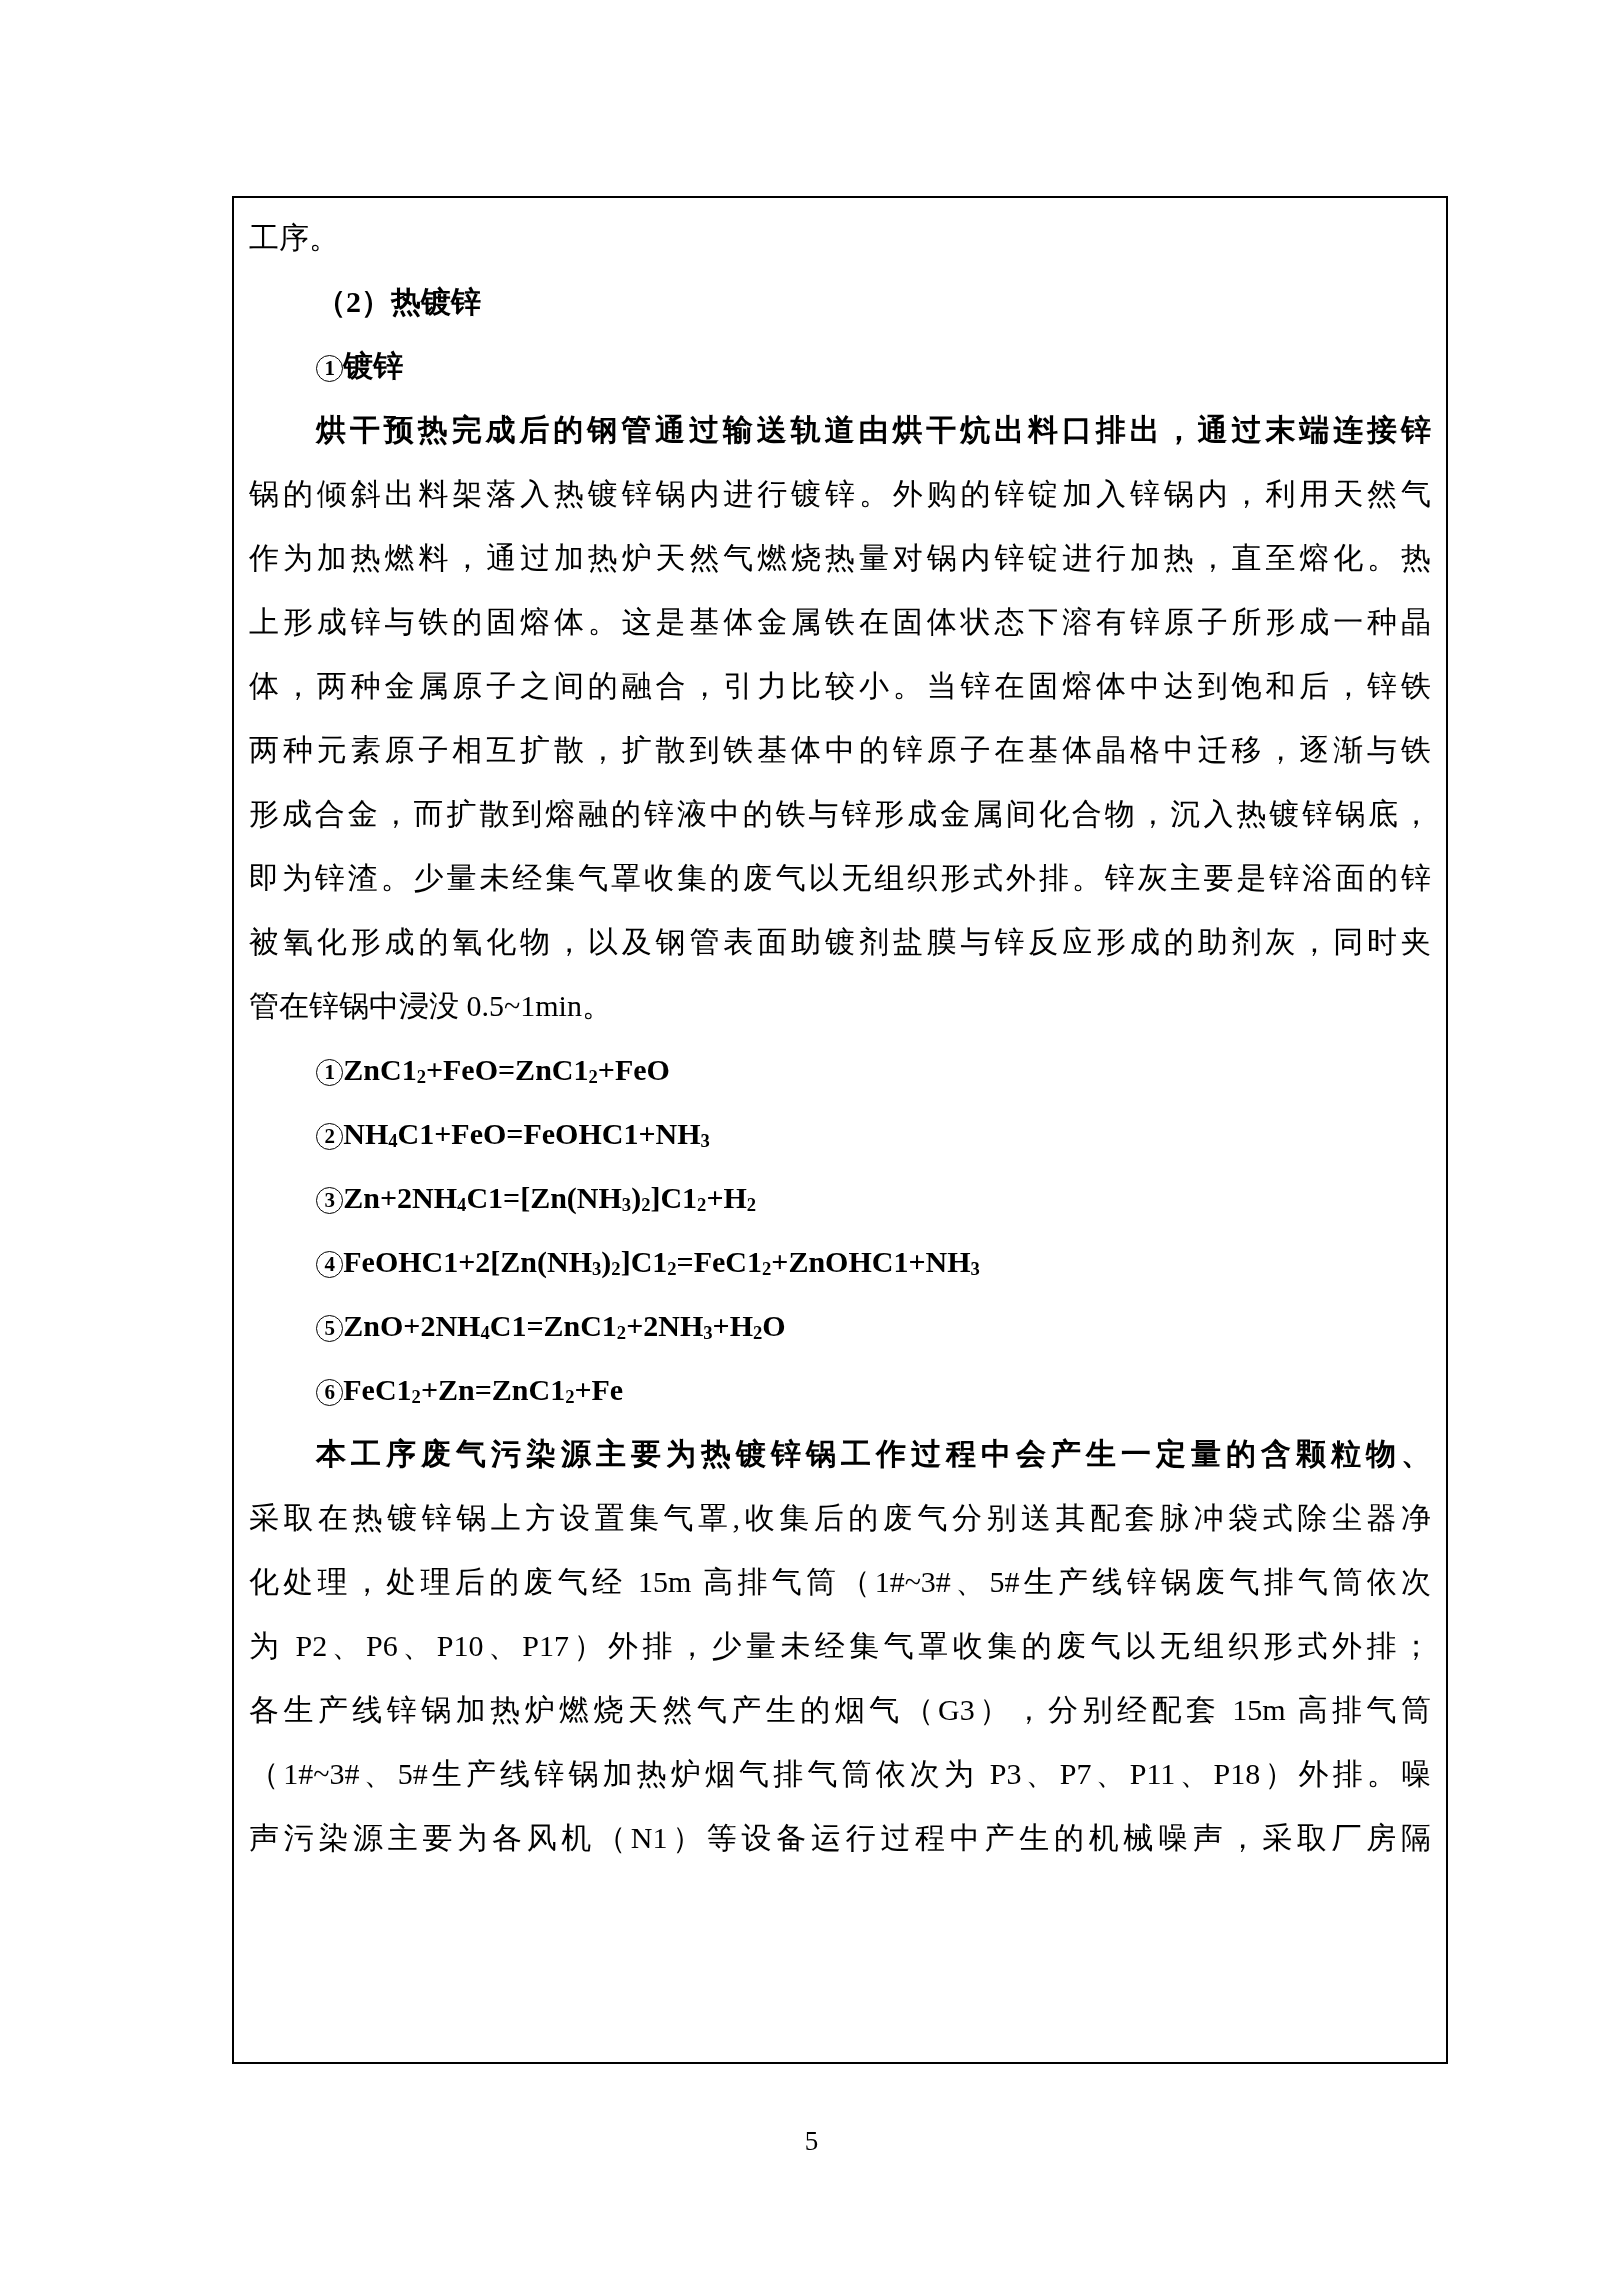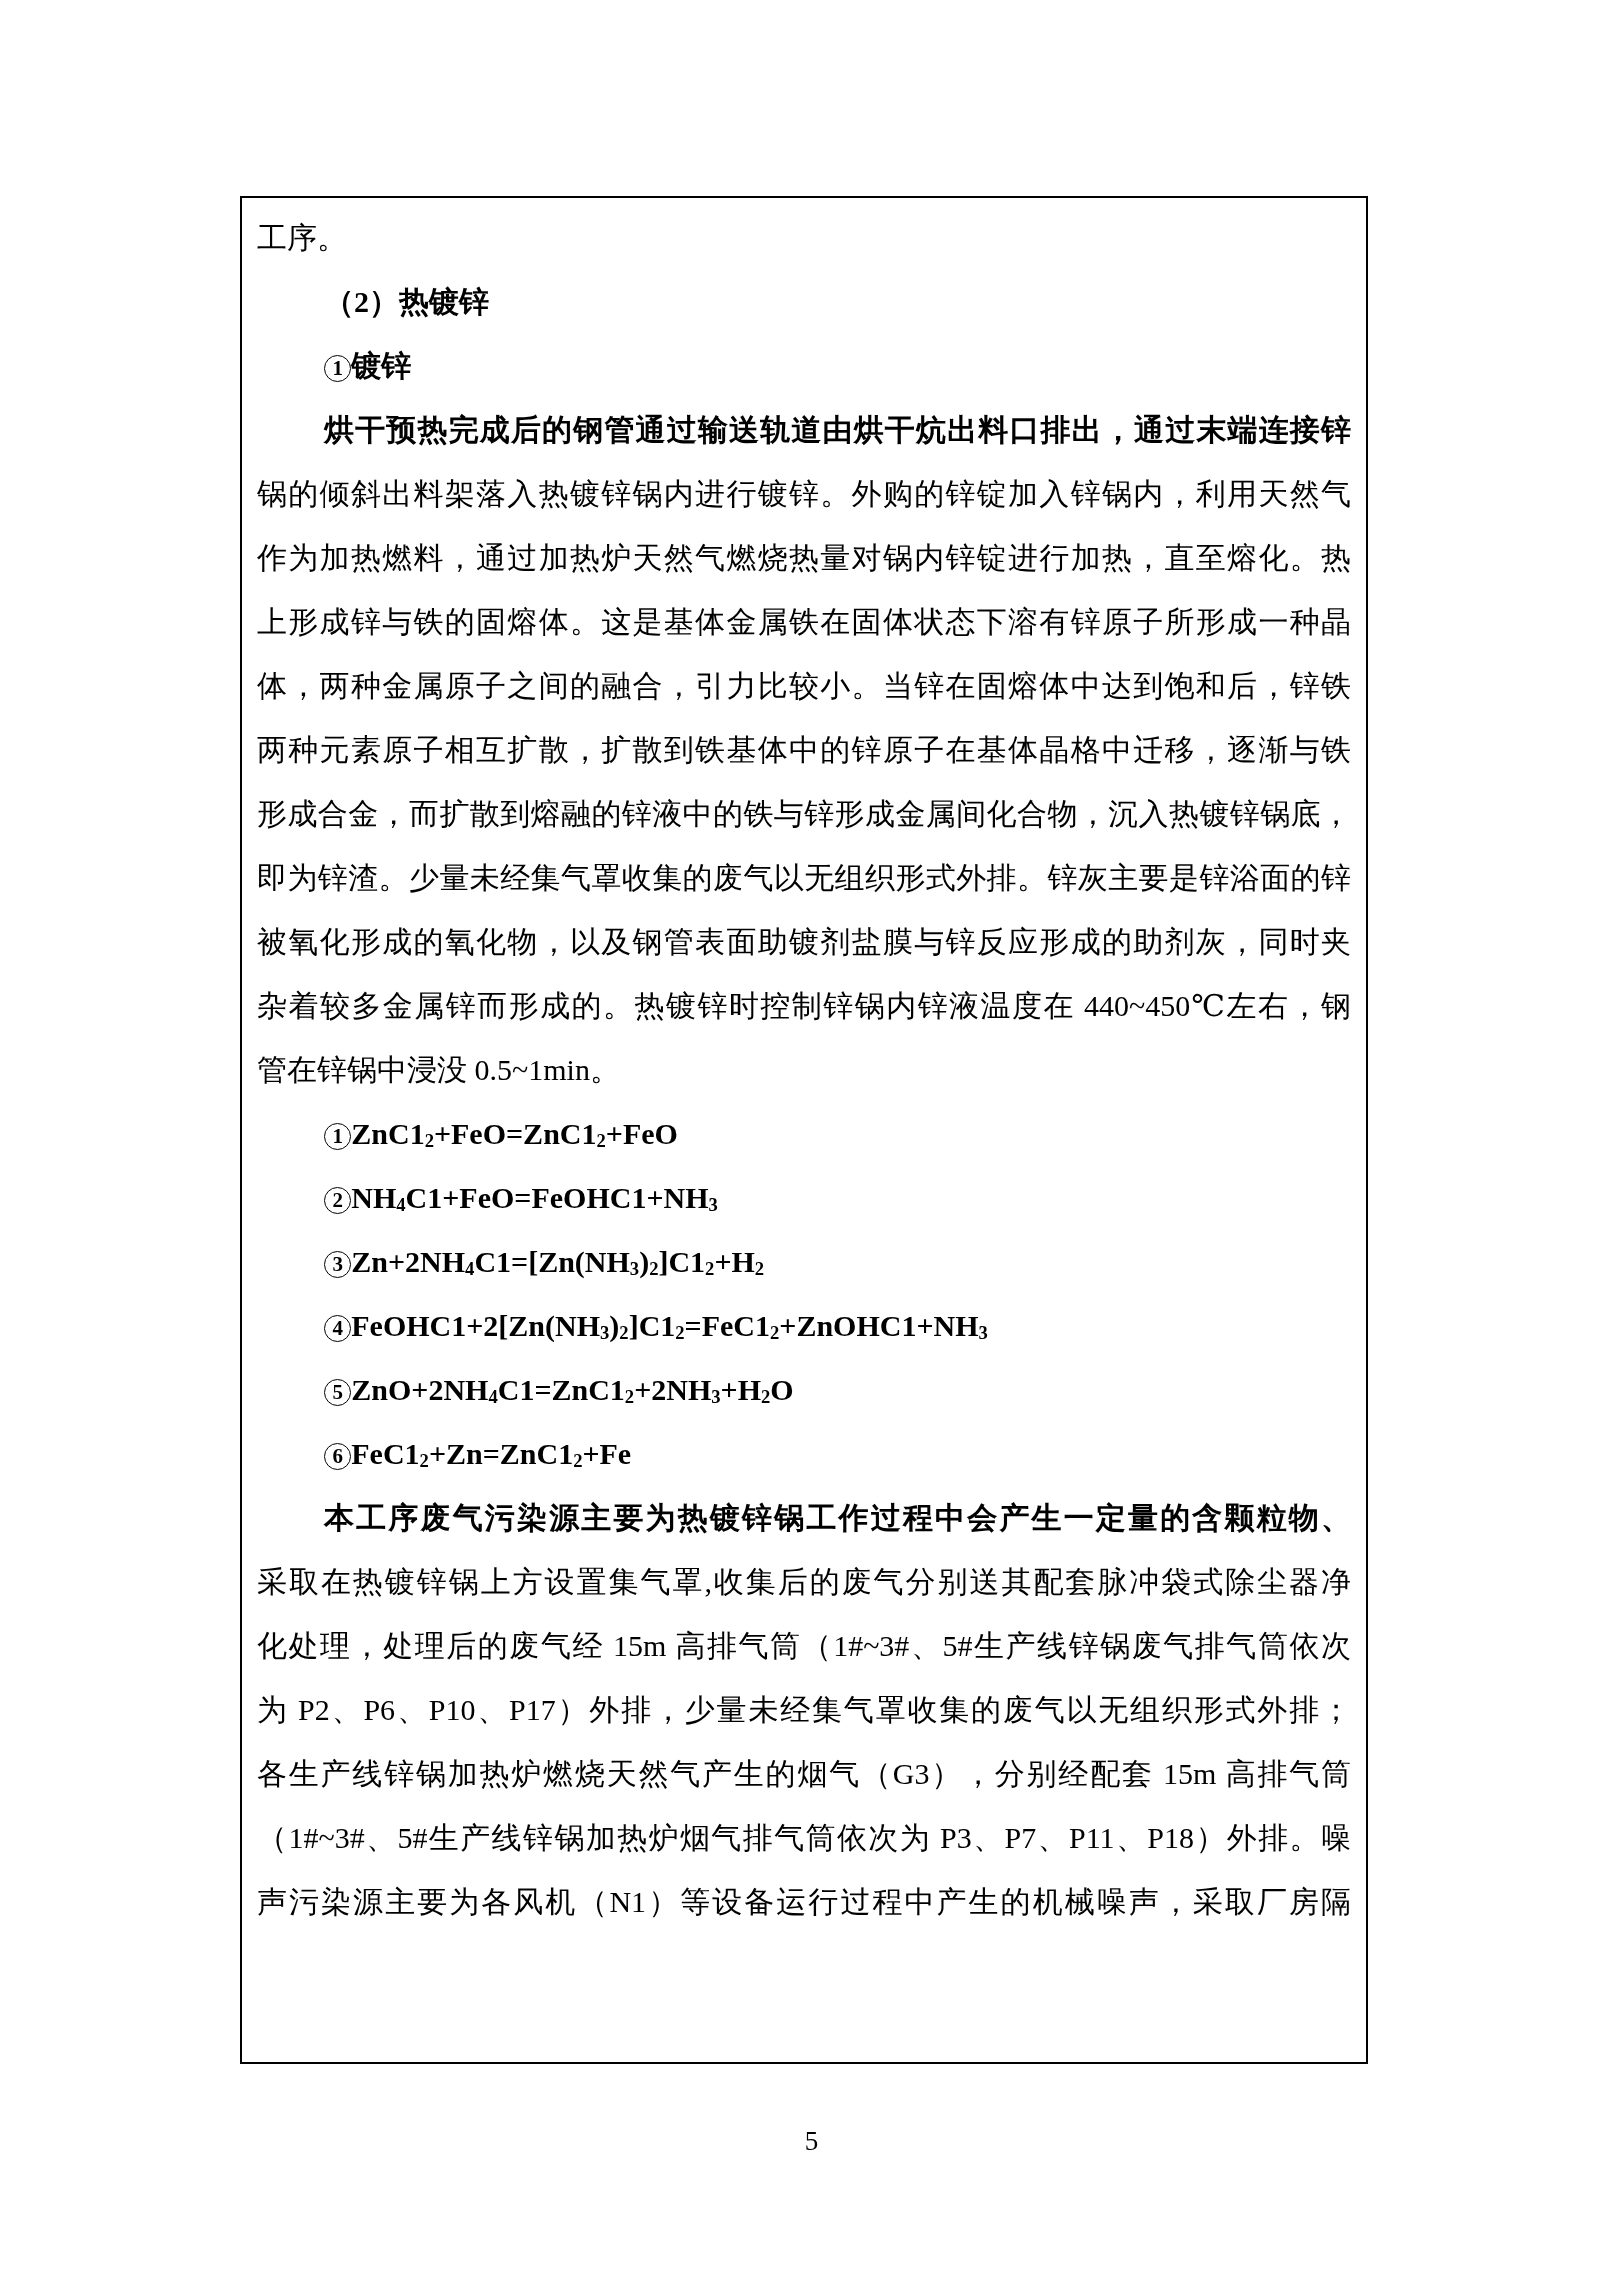--- a/index.html
+++ b/index.html
@@ -11,23 +11,23 @@
     position: relative;
     width: 1623px;
     height: 2295px;
     background: #ffffff;
     font-family: "Liberation Serif", "DejaVu Serif", serif;
     color: #000000;
     overflow: hidden;
   }
   .text-box {
     position: absolute;
-    left: 240px;
+    left: 232px;
     top: 196px;
-    width: 1128px;
+    width: 1216px;
     height: 1868px;
     border: 2.7px solid #000000;
     box-sizing: border-box;
     padding: 8.2px 15px 0 15px;
     overflow: hidden;
   }
   .line {
     font-size: 30px;
     line-height: 64px;
     height: 64px;
@@ -82,21 +82,20 @@
       <div class="line indent"><span class="circled-num">1</span>镀锌</div>
       <div class="line indent just">烘干预热完成后的钢管通过输送轨道由烘干炕出料口排出，通过末端连接锌</div>
       <div class="line just">锅的倾斜出料架落入热镀锌锅内进行镀锌。外购的锌锭加入锌锅内，利用天然气</div>
       <div class="line just">作为加热燃料，通过加热炉天然气燃烧热量对锅内锌锭进行加热，直至熔化。热</div>
       <div class="line just">上形成锌与铁的固熔体。这是基体金属铁在固体状态下溶有锌原子所形成一种晶</div>
       <div class="line just">体，两种金属原子之间的融合，引力比较小。当锌在固熔体中达到饱和后，锌铁</div>
       <div class="line just">两种元素原子相互扩散，扩散到铁基体中的锌原子在基体晶格中迁移，逐渐与铁</div>
       <div class="line just">形成合金，而扩散到熔融的锌液中的铁与锌形成金属间化合物，沉入热镀锌锅底，</div>
       <div class="line just">即为锌渣。少量未经集气罩收集的废气以无组织形式外排。锌灰主要是锌浴面的锌</div>
       <div class="line just">被氧化形成的氧化物，以及钢管表面助镀剂盐膜与锌反应形成的助剂灰，同时夹</div>
-      <div class="line just">杂着较多金属锌而形成的。热镀锌时控制锌锅内锌液温度在 440~450℃左右，钢</div>
       <div class="line">管在锌锅中浸没 0.5~1min。</div>
       <div class="line indent"><span class="circled-num">1</span>ZnC1<sub>2</sub>+FeO=ZnC1<sub>2</sub>+FeO</div>
       <div class="line indent"><span class="circled-num">2</span>NH<sub>4</sub>C1+FeO=FeOHC1+NH<sub>3</sub></div>
       <div class="line indent"><span class="circled-num">3</span>Zn+2NH<sub>4</sub>C1=[Zn(NH<sub>3</sub>)<sub>2</sub>]C1<sub>2</sub>+H<sub>2</sub></div>
       <div class="line indent"><span class="circled-num">4</span>FeOHC1+2[Zn(NH<sub>3</sub>)<sub>2</sub>]C1<sub>2</sub>=FeC1<sub>2</sub>+ZnOHC1+NH<sub>3</sub></div>
       <div class="line indent"><span class="circled-num">5</span>ZnO+2NH<sub>4</sub>C1=ZnC1<sub>2</sub>+2NH<sub>3</sub>+H<sub>2</sub>O</div>
       <div class="line indent"><span class="circled-num">6</span>FeC1<sub>2</sub>+Zn=ZnC1<sub>2</sub>+Fe</div>
       <div class="line indent just">本工序废气污染源主要为热镀锌锅工作过程中会产生一定量的含颗粒物、</div>
       <div class="line just">采取在热镀锌锅上方设置集气罩,收集后的废气分别送其配套脉冲袋式除尘器净</div>
       <div class="line just">化处理，处理后的废气经 15m 高排气筒（1#~3#、5#生产线锌锅废气排气筒依次</div>

